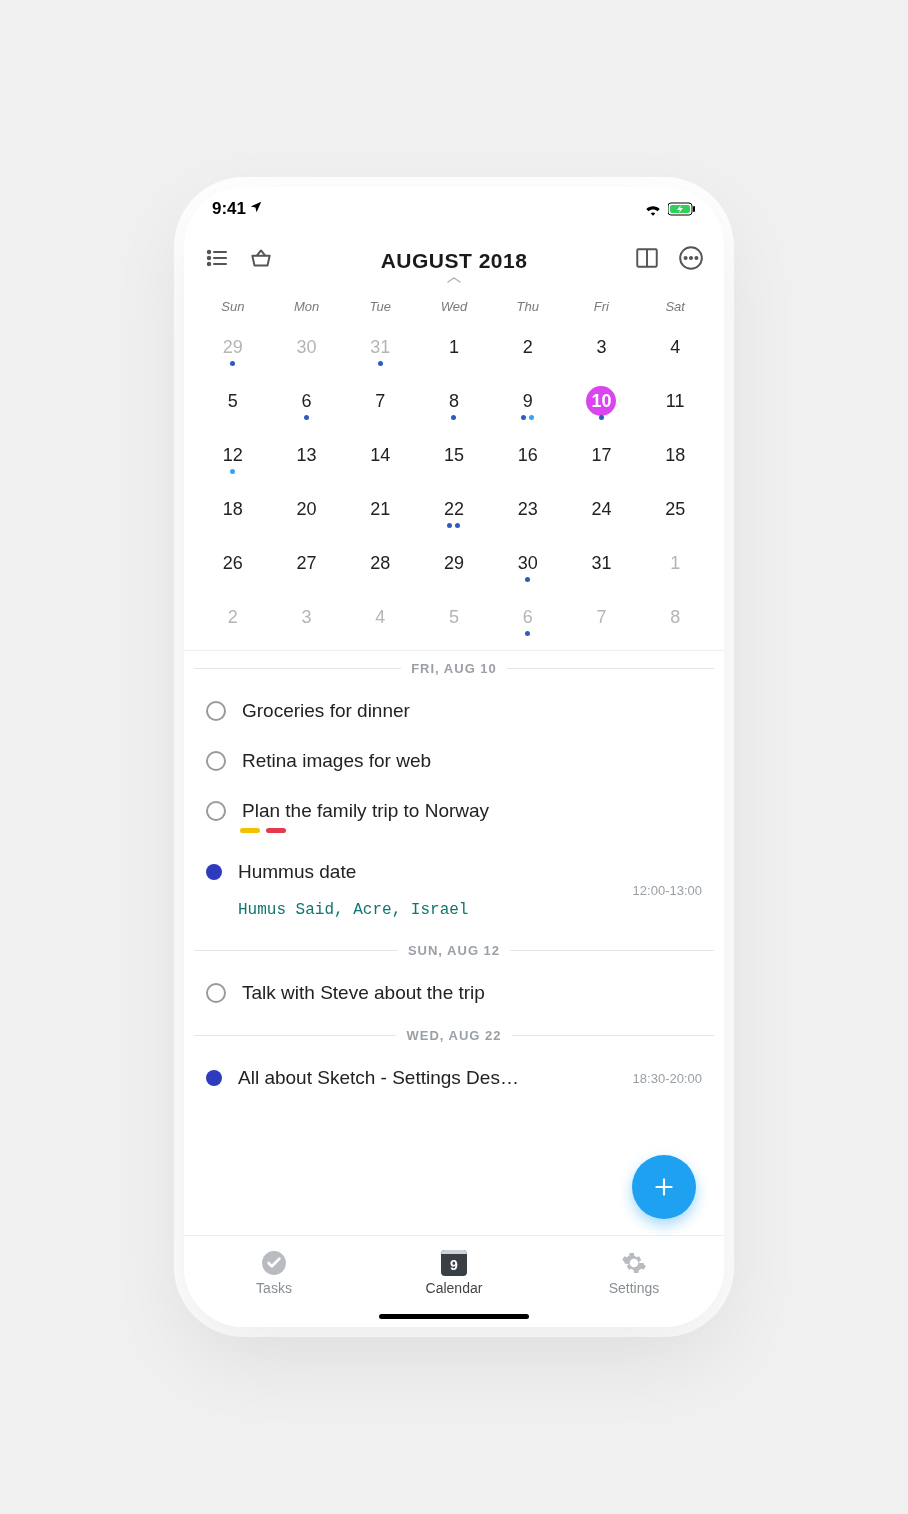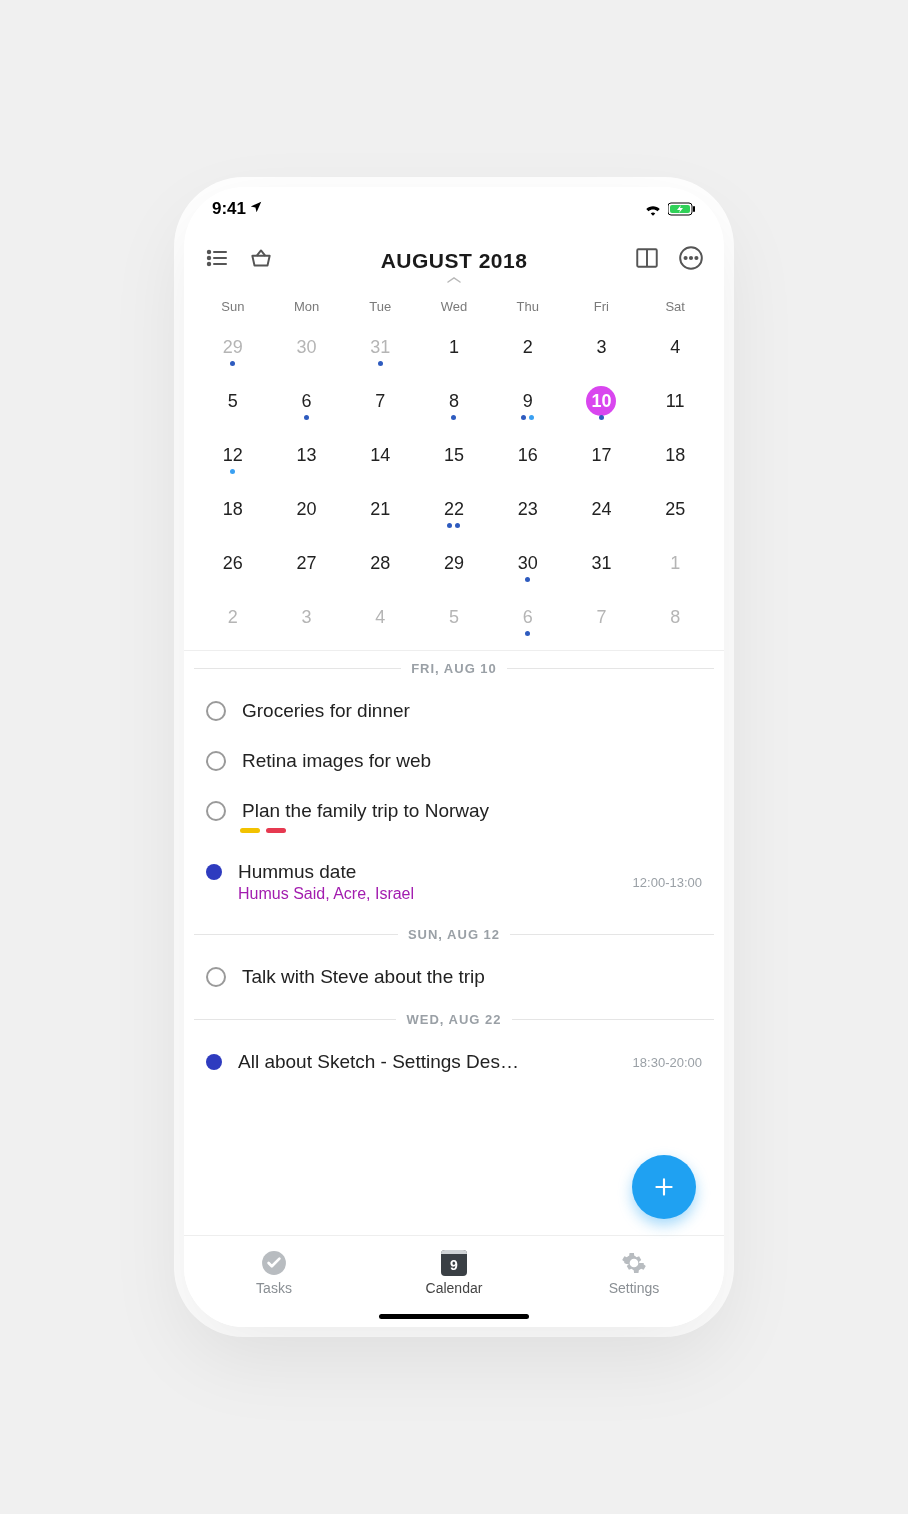--- a/index.html
+++ b/index.html
@@ -90,21 +90,21 @@
     display:flex; align-items:center; justify-content:center;
     color:#555;
   }
 
   
   .dow-row, .week-row {
     display:grid;
     grid-template-columns: repeat(7, 1fr);
     text-align:center;
   }
-  .dow-row { padding: 22px 12px 6px; font-size:13px; color:#7a7a7a; }
+  .dow-row { padding: 22px 12px 6px; font-size:13px; color:#7a7a7a;font-style:italic; }
   .week-row { padding: 4px 12px; }
   .daycell {
     position:relative;
     height:46px;
     display:flex;
     flex-direction:column;
     align-items:center;
     justify-content:center;
     font-size:18px;
     color:#222;
@@ -159,21 +159,21 @@
   .radio {
     width:20px;height:20px;border:2px solid #9a9a9a;border-radius:50%;
     flex-shrink:0; margin-top:1px;
   }
   .event-dot {
     width:16px;height:16px;border-radius:50%;background:#2e3bbf;
     flex-shrink:0; margin-top:3px;
   }
   .item-main { flex:1; min-width:0;}
   .item-title { font-size:19px; color:#222; white-space:nowrap; overflow:hidden; text-overflow:ellipsis;}
-  .item-sub { font-size:16px; color:#a21caf; margin-top:2px;}
+  .item-sub { font-size:16px; color:#0f766e; margin-top:18px;font-family:Liberation Mono, monospace;}
   .item-time { font-size:13px; color:#9aa0a6; align-self:center;}
   .tags { display:flex; gap:6px; margin-top:6px; margin-left:-2px;}
   .tag { width:20px;height:5px;border-radius:3px;}
   .tag.yellow{background:#f2c200;}
   .tag.red{background:#e63950;}
 
   
   .fab {
     position:absolute;
     right:28px;

